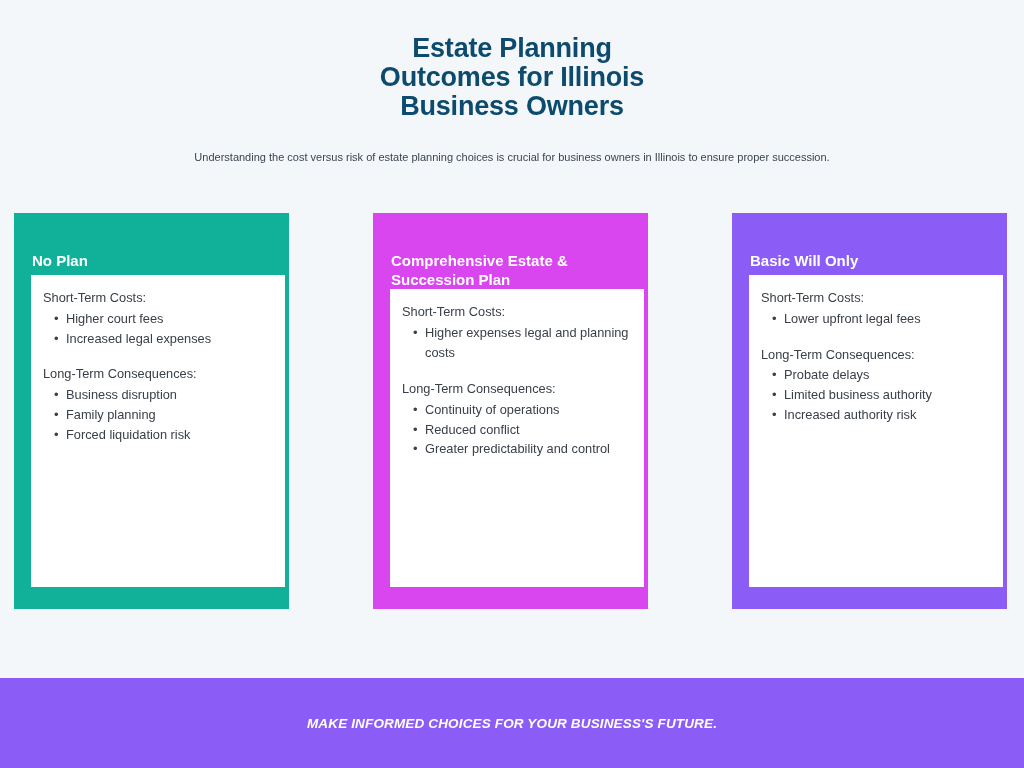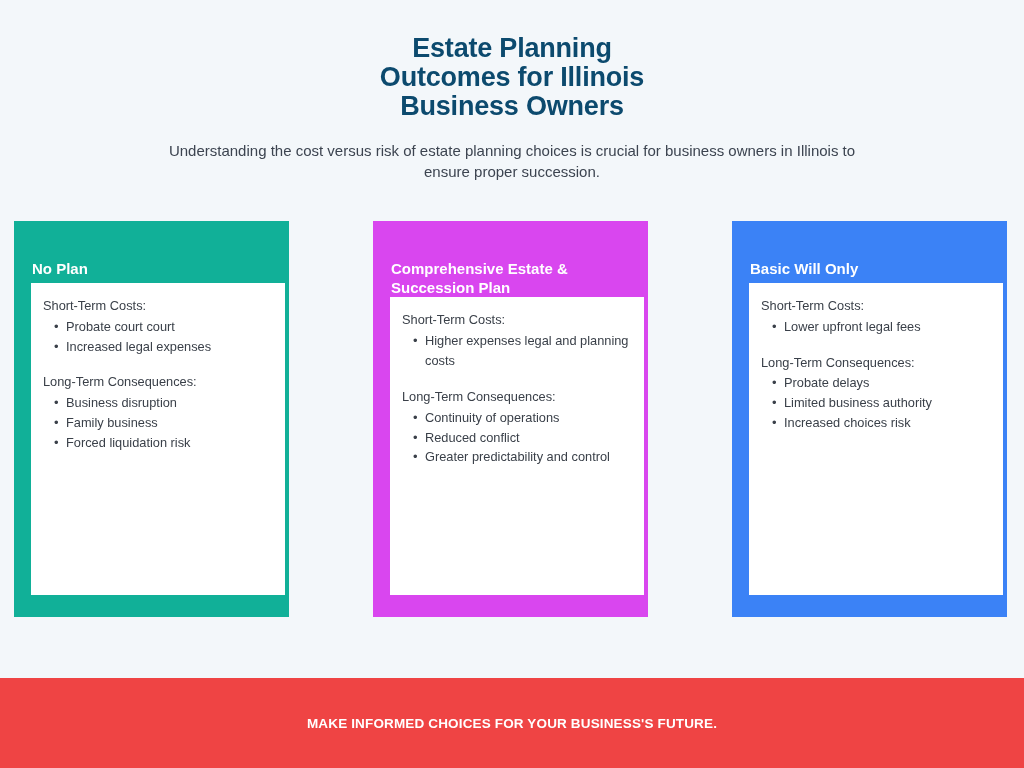--- a/index.html
+++ b/index.html
@@ -26,32 +26,32 @@
     line-height: 1.07;
     color: #0c4a6e;
     letter-spacing: -0.2px;
     margin: 0 auto;
     width: 520px;
   }
   .title-line {
     display: block;
   }
   .subtitle {
-    margin: 19px auto 0;
+    margin: 29px auto 0;
     width: 690px;
-    font-size: 15px;
+    font-size: 11px;
     line-height: 1.45;
     color: #3c4450;
     text-align: center;
   }
 
   
   .cards {
     position: absolute;
-    top: 221px;
+    top: 213px;
     left: 14px;
     width: 993px;
     display: flex;
     justify-content: space-between;
   }
   .card {
     width: 275px;
     height: 396px;
     box-sizing: border-box;
     padding: 0;
@@ -139,27 +139,27 @@
   <p class="subtitle">Understanding the cost versus risk of estate planning choices is crucial for business owners in Illinois to ensure proper succession.</p>
 </div>
 
 <div class="cards">
 
   <div class="card card-1" style="background: rgb(17, 176, 152);">
     <div class="card-title">No Plan</div>
     <div class="card-body">
       <div class="section-head">Short-Term Costs:</div>
       <ul class="bullets">
-        <li>Probate court court</li>
+        <li>Higher court fees</li>
         <li>Increased legal expenses</li>
       </ul>
       <div class="section-head second">Long-Term Consequences:</div>
       <ul class="bullets">
         <li>Business disruption</li>
-        <li>Family business</li>
+        <li>Family planning</li>
         <li>Forced liquidation risk</li>
       </ul>
     </div>
   </div>
 
   <div class="card card-2" style="background: #d946ef;">
     <div class="card-title">Comprehensive Estate &amp; Succession Plan</div>
     <div class="card-body">
       <div class="section-head">Short-Term Costs:</div>
       <ul class="bullets">
@@ -167,33 +167,33 @@
       </ul>
       <div class="section-head second">Long-Term Consequences:</div>
       <ul class="bullets">
         <li>Continuity of operations</li>
         <li>Reduced conflict</li>
         <li>Greater predictability and control</li>
       </ul>
     </div>
   </div>
 
-  <div class="card card-3" style="background: #3b82f6;">
+  <div class="card card-3" style="background: #8b5cf6;">
     <div class="card-title">Basic Will Only</div>
     <div class="card-body">
       <div class="section-head">Short-Term Costs:</div>
       <ul class="bullets">
         <li>Lower upfront legal fees</li>
       </ul>
       <div class="section-head second">Long-Term Consequences:</div>
       <ul class="bullets">
         <li>Probate delays</li>
         <li>Limited business authority</li>
-        <li>Increased choices risk</li>
+        <li>Increased authority risk</li>
       </ul>
     </div>
   </div>
 
 </div>
 
-<div class="footer" style="background: #ef4444;">
+<div class="footer" style="background: #8b5cf6; font-style: italic;">
   <div class="footer-text" style="color: rgb(255, 255, 255);">MAKE INFORMED CHOICES FOR YOUR BUSINESS'S FUTURE.</div>
 </div>
 
 </body></html>

